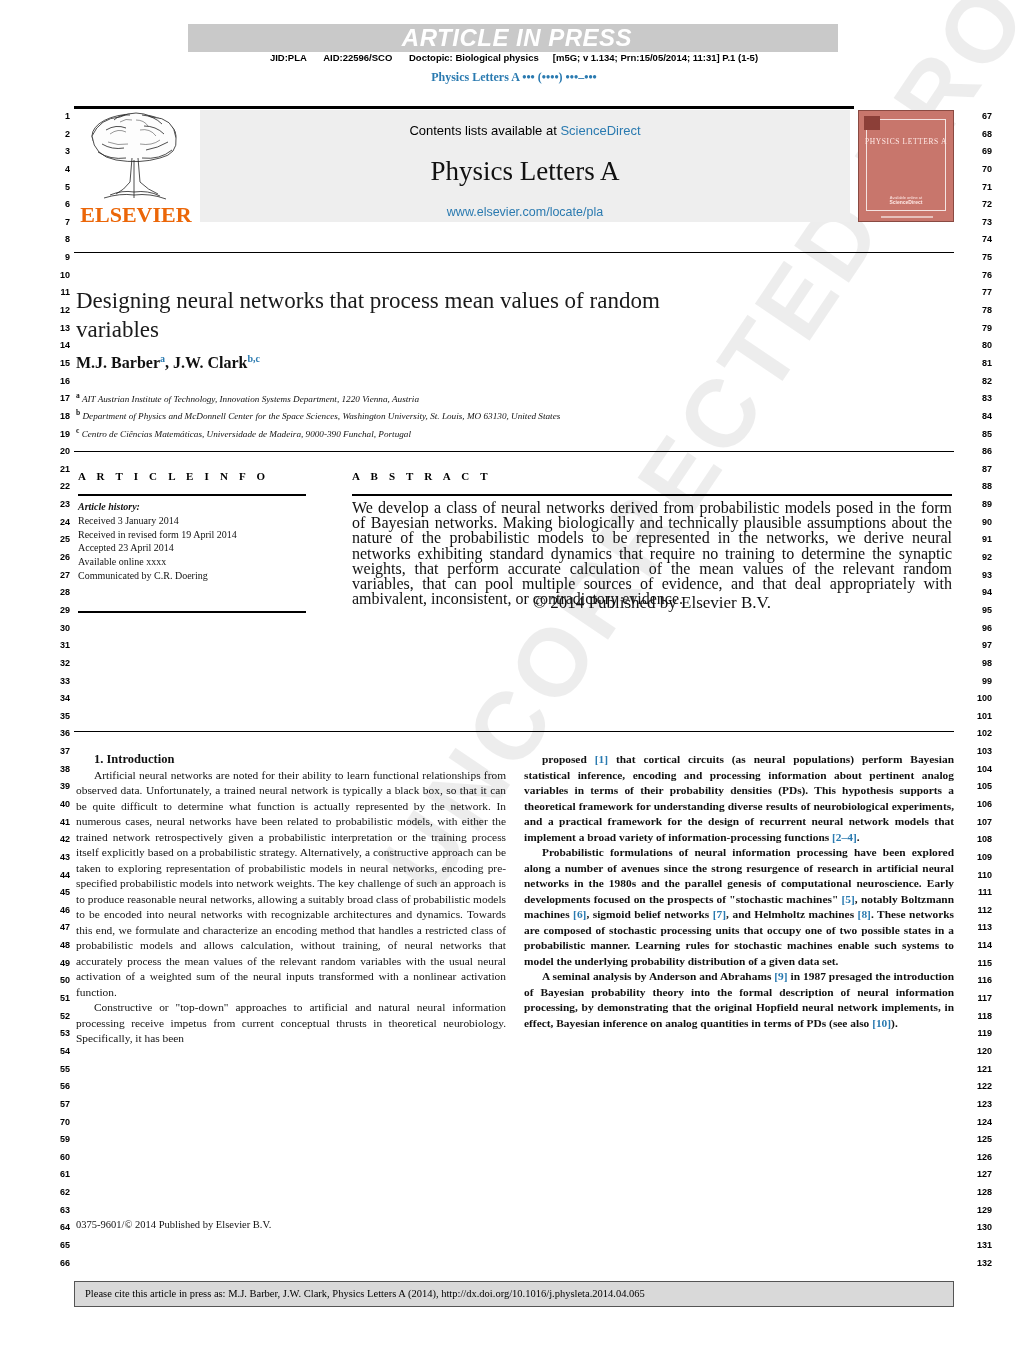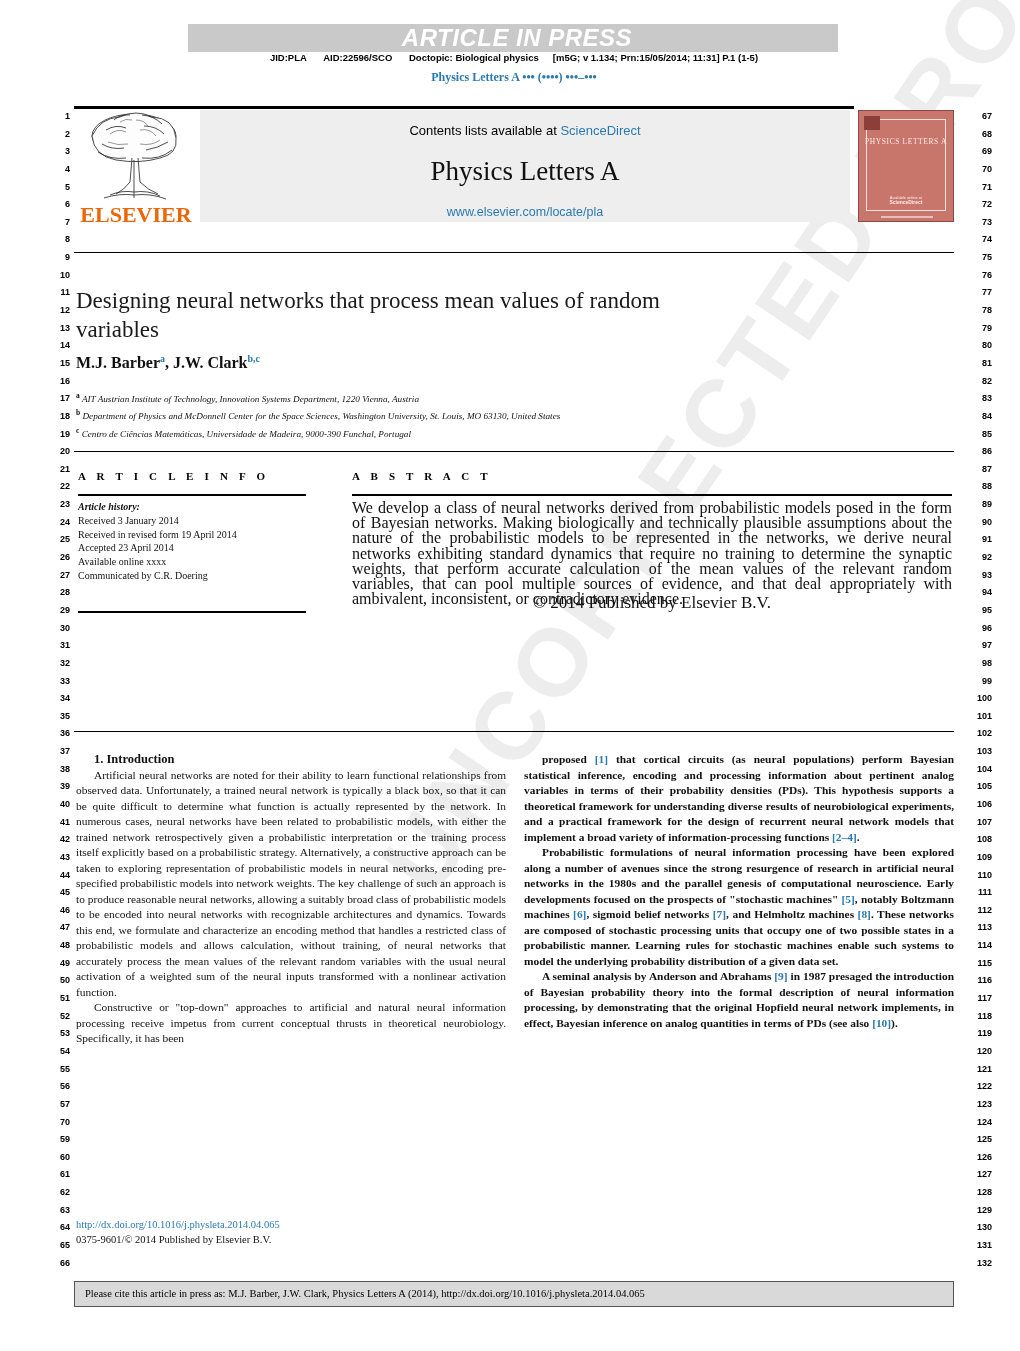--- a/index.html
+++ b/index.html
@@ -565,19 +565,18 @@
       </div>
   </div>
 
   <div class="col right" id="right-paras">
       <p>proposed <span class="ref">[1]</span> that cortical circuits (as neural populations) perform Bayesian statistical inference, encoding and processing information about pertinent analog variables in terms of their probability densities (PDs). This hypothesis supports a theoretical framework for understanding diverse results of neurobiological experiments, and a practical framework for the design of recurrent neural network models that implement a broad variety of information-processing functions <span class="ref">[2–4]</span>.</p>
       <p>Probabilistic formulations of neural information processing have been explored along a number of avenues since the strong resurgence of research in artificial neural networks in the 1980s and the parallel genesis of computational neuroscience. Early developments focused on the prospects of "stochastic machines" <span class="ref">[5]</span>, notably Boltzmann machines <span class="ref">[6]</span>, sigmoid belief networks <span class="ref">[7]</span>, and Helmholtz machines <span class="ref">[8]</span>. These networks are composed of stochastic processing units that occupy one of two possible states in a probabilistic manner. Learning rules for stochastic machines enable such systems to model the underlying probability distribution of a given data set.</p>
       <p>A seminal analysis by Anderson and Abrahams <span class="ref">[9]</span> in 1987 presaged the introduction of Bayesian probability theory into the formal description of neural information processing, by demonstrating that the original Hopfield neural network implements, in effect, Bayesian inference on analog quantities in terms of PDs (see also <span class="ref">[10]</span>).</p>
     </div>
 
   <div class="doi-block">
-    <div class="doi">http://dx.doi.org/10.1016/j.physleta.2014.04.065</div>
     <div class="issn">0375-9601/© 2014 Published by Elsevier B.V.</div>
   </div>
 
   <div class="cite-bar">Please cite this article in press as: M.J. Barber, J.W. Clark, Physics Letters A (2014), http://dx.doi.org/10.1016/j.physleta.2014.04.065</div>
 
 </div>
 
 </body></html>

